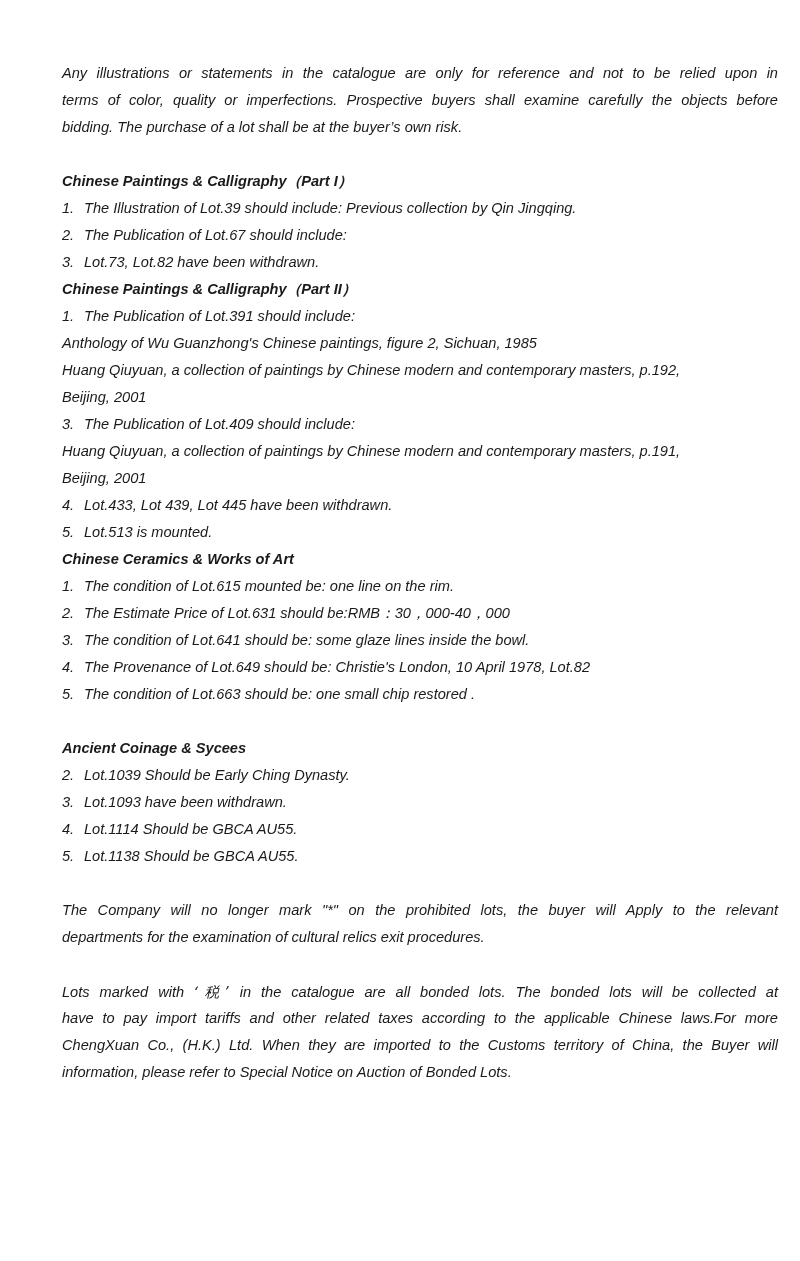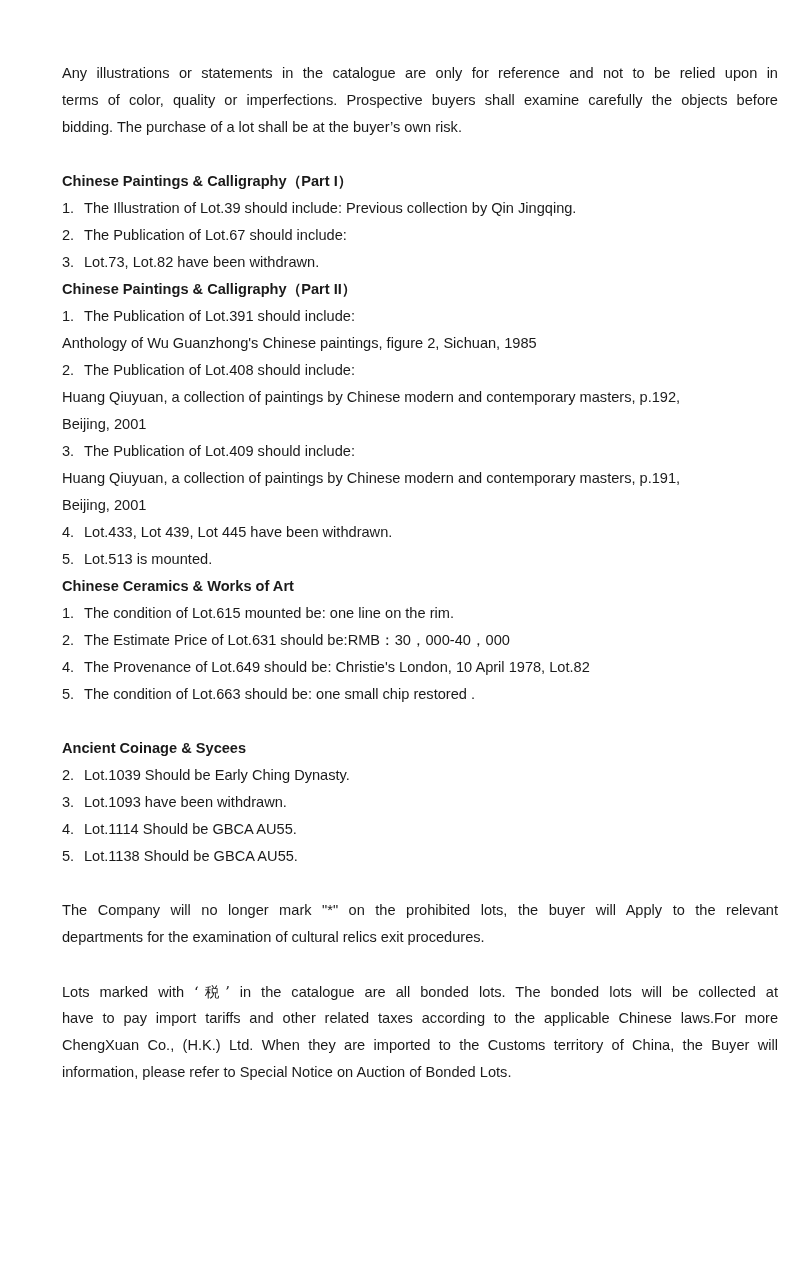--- a/index.html
+++ b/index.html
@@ -10,20 +10,21 @@
       font-family: "Liberation Sans", "DejaVu Sans", sans-serif;
       color: #1a1a1a;
       font-size: 14.6px;
       position: relative;
     }
     .page {
       position: absolute;
       left: 62px;
       top: 60px;
       width: 716px;
+      font-style: italic;
     }
     .line {
       height: 27px;
       line-height: 27px;
       white-space: nowrap;
     }
     .para .line.justify {
       text-align: justify;
       text-align-last: justify;
       white-space: normal;
@@ -50,33 +51,33 @@
       <div>
         <div class="line heading">Chinese Paintings &amp; Calligraphy（Part I）</div>
         <div class="line"><span class="item-num">1.</span><span>The Illustration of Lot.39 should include: Previous collection by Qin Jingqing.</span></div>
         <div class="line"><span class="item-num">2.</span><span>The Publication of Lot.67 should include:</span></div>
         <div class="line"><span class="item-num">3.</span><span>Lot.73, Lot.82 have been withdrawn.</span></div>
       </div>
       <div>
         <div class="line heading">Chinese Paintings &amp; Calligraphy（Part II）</div>
         <div class="line"><span class="item-num">1.</span><span>The Publication of Lot.391 should include:</span></div>
         <div class="line"><span>Anthology of Wu Guanzhong's Chinese paintings, figure 2, Sichuan, 1985</span></div>
-        <div class="line"><span class="item-num">2.</span><span>The Publication of Lot.408 should include:</span></div>
         <div class="line justify"><span>Huang Qiuyuan, a collection of paintings by Chinese modern and contemporary masters, p.192,</span></div>
         <div class="line"><span>Beijing, 2001</span></div>
         <div class="line"><span class="item-num">3.</span><span>The Publication of Lot.409 should include:</span></div>
         <div class="line justify"><span>Huang Qiuyuan, a collection of paintings by Chinese modern and contemporary masters, p.191,</span></div>
         <div class="line"><span>Beijing, 2001</span></div>
         <div class="line"><span class="item-num">4.</span><span>Lot.433, Lot 439, Lot 445 have been withdrawn.</span></div>
         <div class="line"><span class="item-num">5.</span><span>Lot.513 is mounted.</span></div>
       </div>
       <div>
         <div class="line heading">Chinese Ceramics &amp; Works of Art</div>
         <div class="line"><span class="item-num">1.</span><span>The condition of Lot.615 mounted be: one line on the rim.</span></div>
         <div class="line"><span class="item-num">2.</span><span>The Estimate Price of Lot.631 should be:RMB：30，000-40，000</span></div>
+        <div class="line"><span class="item-num">3.</span><span>The condition of Lot.641 should be: some glaze lines inside the bowl.</span></div>
         <div class="line"><span class="item-num">4.</span><span>The Provenance of Lot.649 should be: Christie's London, 10 April 1978, Lot.82</span></div>
         <div class="line"><span class="item-num">5.</span><span>The condition of Lot.663 should be: one small chip restored .</span></div>
       </div>
       <div class="blank"></div>
       <div>
         <div class="line heading">Ancient Coinage &amp; Sycees</div>
         <div class="line"><span class="item-num">2.</span><span>Lot.1039 Should be Early Ching Dynasty.</span></div>
         <div class="line"><span class="item-num">3.</span><span>Lot.1093 have been withdrawn.</span></div>
         <div class="line"><span class="item-num">4.</span><span>Lot.1114 Should be GBCA AU55.</span></div>
         <div class="line"><span class="item-num">5.</span><span>Lot.1138 Should be GBCA AU55.</span></div>

